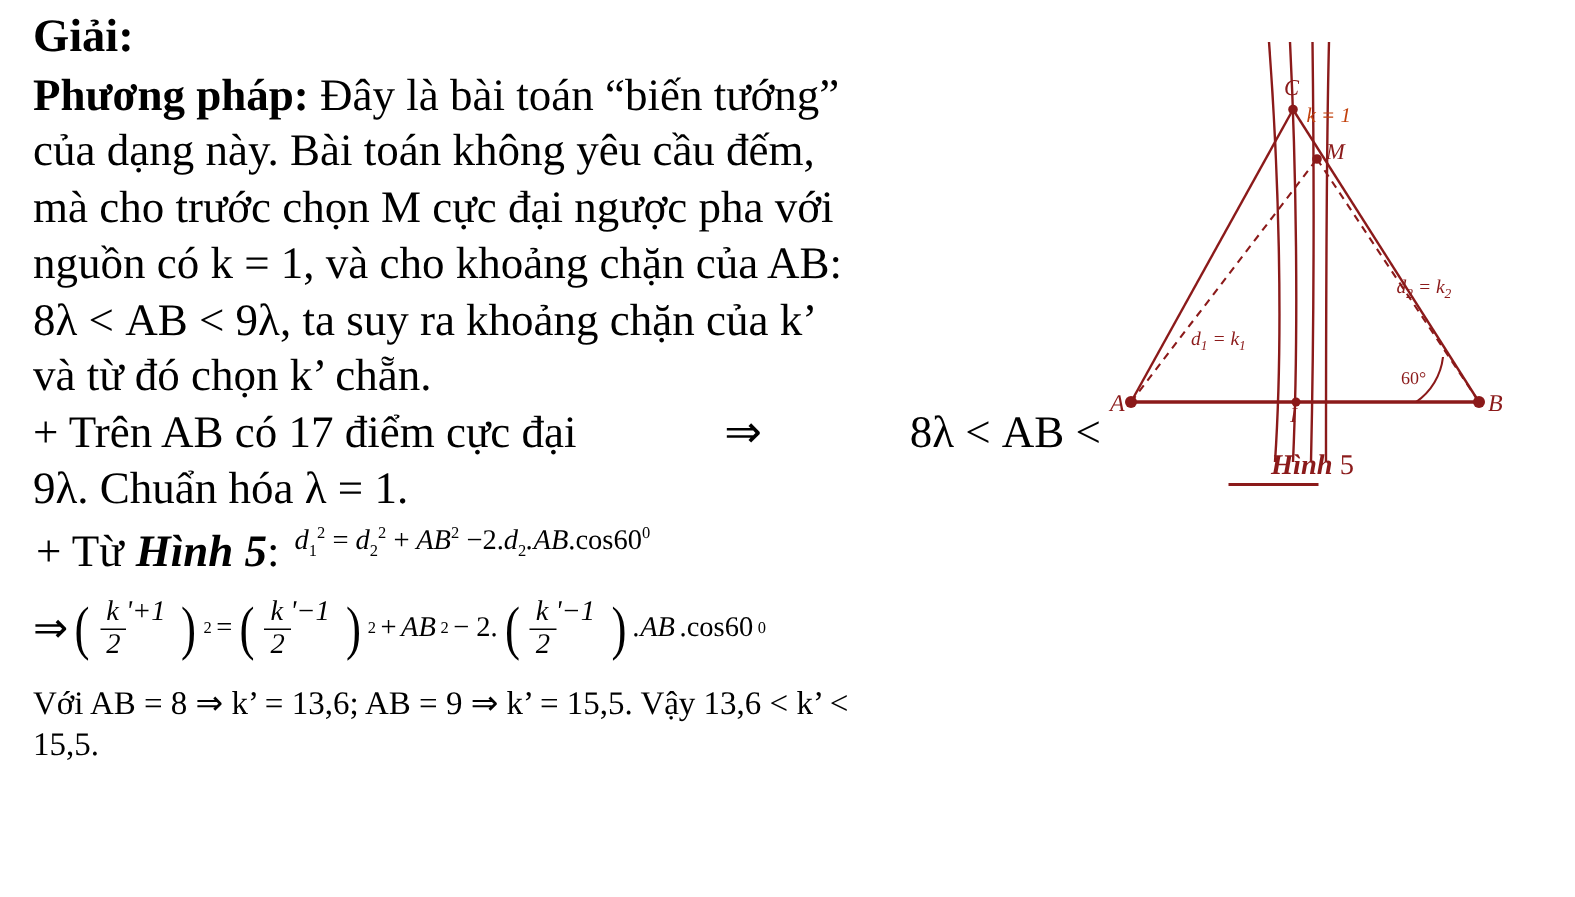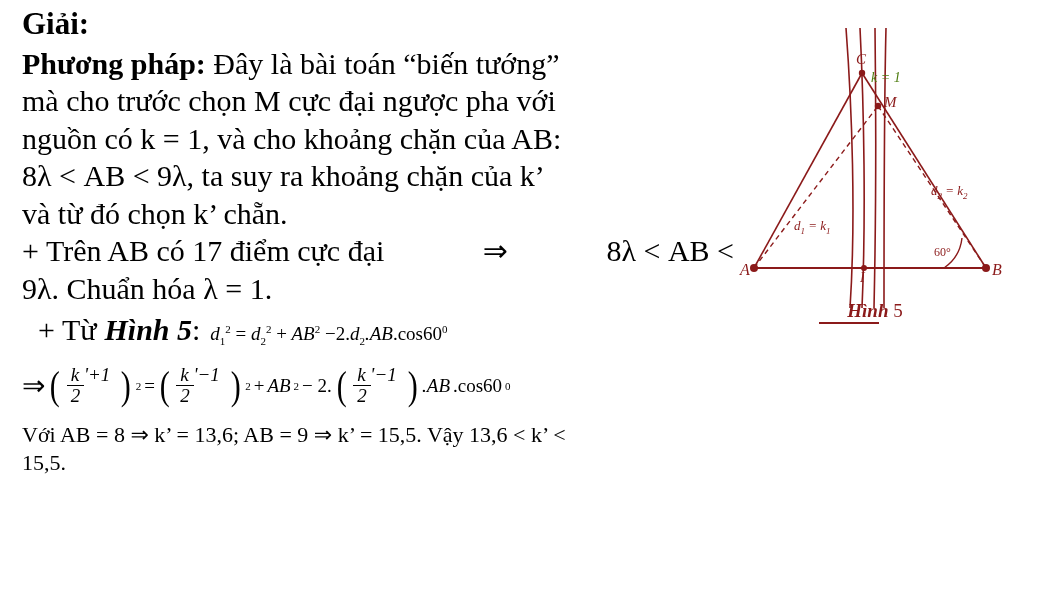--- a/index.html
+++ b/index.html
@@ -46,23 +46,23 @@
     white-space: nowrap;
   }
   .justify-line {
     display: flex;
     justify-content: space-between;
     width: 100%;
   }
   .formula-row {
     font-size: 30px;
     line-height: 1.25;
-    margin: 16px;
+    margin: 2px;
     display: flex;
-    align-items: flex-end;
+    align-items: flex-start;
     gap: 0;
   }
   .ital-bold {
     font-weight: bold;
     font-style: italic;
   }
   .math {
     font-family: "Liberation Serif", serif;
     font-size: 19px;
     font-style: italic;
@@ -158,20 +158,21 @@
 
   <div class="text-col">
 
     <div class="heading">Giải:</div>
 
     <div class="para">
       <span class="para-line">
         <span class="lead">Phương pháp:</span>
         <span>Đây là bài toán “biến tướng”</span>
       </span>
+      <span class="para-line">của dạng này. Bài toán không yêu cầu đếm,</span>
       <span class="para-line">mà cho trước chọn M cực đại ngược pha với</span>
       <span class="para-line">nguồn có k = 1, và cho khoảng chặn của AB:</span>
       <span class="para-line">8λ &lt; AB &lt; 9λ, ta suy ra khoảng chặn của k’</span>
       <span class="para-line">và từ đó chọn k’ chẵn.</span>
     </div>
 
     <div class="para">
       <span class="justify-line">
         <span>+  Trên AB có 17 điểm cực đại</span>
         <span>⇒</span>
@@ -260,21 +261,21 @@
       <circle cx="128" cy="55" r="3.2" fill="#8b1a1a"></circle>
       <circle cx="144" cy="88" r="3.2" fill="#8b1a1a"></circle>
       <circle cx="130" cy="250" r="3" fill="#8b1a1a"></circle>
     </svg>
 
     <div style="position:absolute;left:6px;top:243px;font-size:16px;font-style:italic;color:#8b1a1a;">A</div>
     <div style="position:absolute;left:258px;top:243px;font-size:16px;font-style:italic;color:#8b1a1a;">B</div>
     <div style="position:absolute;left:122px;top:33px;font-size:15px;font-style:italic;color:#8b1a1a;">C</div>
     <div style="position:absolute;left:150px;top:76px;font-size:15px;font-style:italic;color:#8b1a1a;">M</div>
     <div style="position:absolute;left:126px;top:252px;font-size:14px;font-style:italic;color:#8b1a1a;">I</div>
-    <div style="position:absolute;left:137px;top:52px;font-size:14px;font-style:italic;color:#4d7c0f;">k = 1</div>
+    <div style="position:absolute;left:137px;top:52px;font-size:14px;font-style:italic;color:#c2410c;">k = 1</div>
     <div style="position:absolute;left:197px;top:165px;font-size:13px;font-style:italic;color:#8b1a1a;white-space:nowrap;">
       <span>d</span><sub style="font-size:9px">2</sub><span> = k</span><sub style="font-size:9px">2</sub>
     </div>
     <div style="position:absolute;left:60px;top:200px;font-size:13px;font-style:italic;color:#8b1a1a;white-space:nowrap;">
       <span>d</span><sub style="font-size:9px">1</sub><span> = k</span><sub style="font-size:9px">1</sub>
     </div>
     <div style="position:absolute;left:200px;top:227px;font-size:12px;color:#8b1a1a;">60°</div>
   </div>
 
   <div class="fig-caption">

